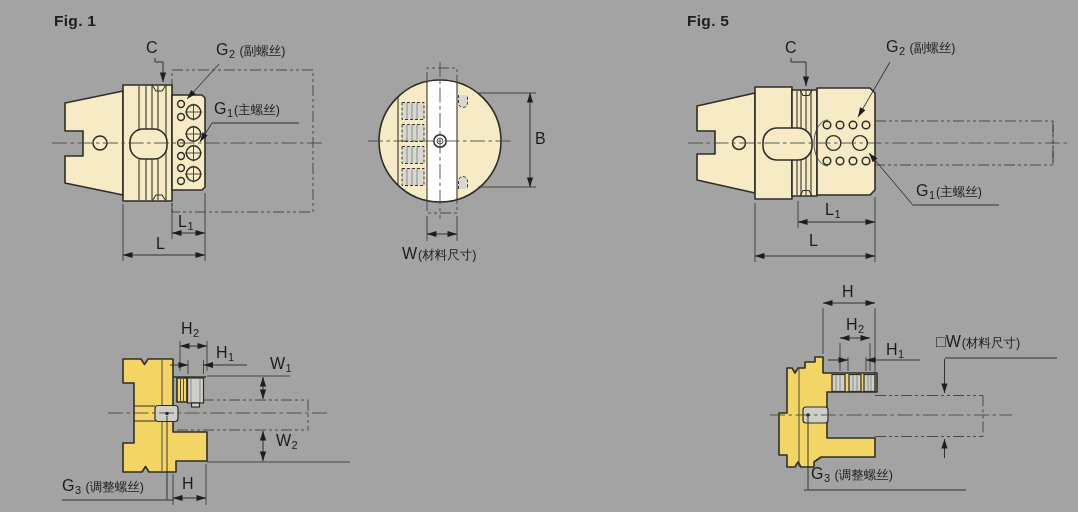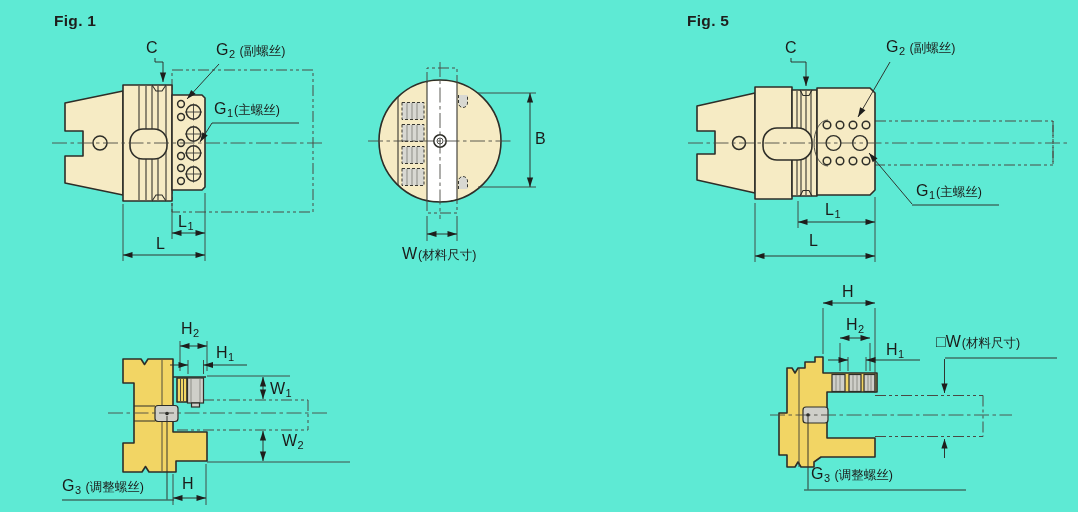--- a/index.html
+++ b/index.html
@@ -1,16 +1,16 @@
 <!DOCTYPE html>
 <html style="--body: #F6EBC4; --section: #F2D564; --outline: #2E2E28; --screw: #CFCFC9;"><head>
 <meta charset="utf-8">
 <style>
   html,body{margin:0;padding:0;background:#fff;}
-  .stage{position:relative;width:1078px;height:512px;background:#5eead4;
+  .stage{position:relative;width:1078px;height:512px;background:#a3a3a3;
          font-family:"Liberation Sans","DejaVu Sans",sans-serif;overflow:hidden;}
   .stage > svg{position:absolute;left:0;top:0;}
   .lbl{position:absolute;color:#1b1b19;font-size:16px;line-height:1;white-space:nowrap;}
   .lbl .sub{font-size:11px;vertical-align:-3px;margin-left:0.5px;}
   .lbl .note{font-size:12.5px;margin-left:1px;text-align:right;}
   .title{font-weight:700;font-size:15.5px;color:#1e1e1c;letter-spacing:0.3px;}
   
   .cream{fill:var(--body);stroke:var(--outline);stroke-width:1.6;stroke-linejoin:round;}
   .gold{fill:var(--section);stroke:var(--outline);stroke-width:1.6;stroke-linejoin:round;}
   .ln{stroke:var(--outline);stroke-width:1.05;fill:none;}
@@ -262,22 +262,22 @@
   <div class="lbl" style="left:402px;top:246px;"><span>W</span><span class="note">(材料尺寸)</span></div>
 
   <div class="lbl" style="left:785px;top:40px;"><span>C</span></div>
   <div class="lbl" style="left:886px;top:39px;"><span>G</span><span class="sub">2</span><span class="note"> (副螺丝)</span></div>
   <div class="lbl" style="left:916px;top:183px;"><span>G</span><span class="sub">1</span><span class="note">(主螺丝)</span></div>
   <div class="lbl" style="left:825px;top:202px;"><span>L</span><span class="sub">1</span></div>
   <div class="lbl" style="left:809px;top:233px;"><span>L</span></div>
 
   <div class="lbl" style="left:181px;top:321px;"><span>H</span><span class="sub">2</span></div>
   <div class="lbl" style="left:216px;top:345px;"><span>H</span><span class="sub">1</span></div>
-  <div class="lbl" style="left:270px;top:381px;"><span>W</span><span class="sub">1</span></div>
-  <div class="lbl" style="left:282px;top:433px;"><span>W</span><span class="sub">2</span></div>
+  <div class="lbl" style="left:270px;top:356px;"><span>W</span><span class="sub">1</span></div>
+  <div class="lbl" style="left:276px;top:433px;"><span>W</span><span class="sub">2</span></div>
   <div class="lbl" style="left:62px;top:478px;"><span>G</span><span class="sub">3</span><span class="note"> (调整螺丝)</span></div>
   <div class="lbl" style="left:182px;top:476px;"><span>H</span></div>
 
   <div class="lbl" style="left:842px;top:284px;"><span>H</span></div>
   <div class="lbl" style="left:846px;top:317px;"><span>H</span><span class="sub">2</span></div>
   <div class="lbl" style="left:886px;top:342px;"><span>H</span><span class="sub">1</span></div>
   <div class="lbl" style="left:936px;top:334px;"><span>□W</span><span class="note">(材料尺寸)</span></div>
   <div class="lbl" style="left:811px;top:466px;"><span>G</span><span class="sub">3</span><span class="note"> (调整螺丝)</span></div>
 
 </div>

